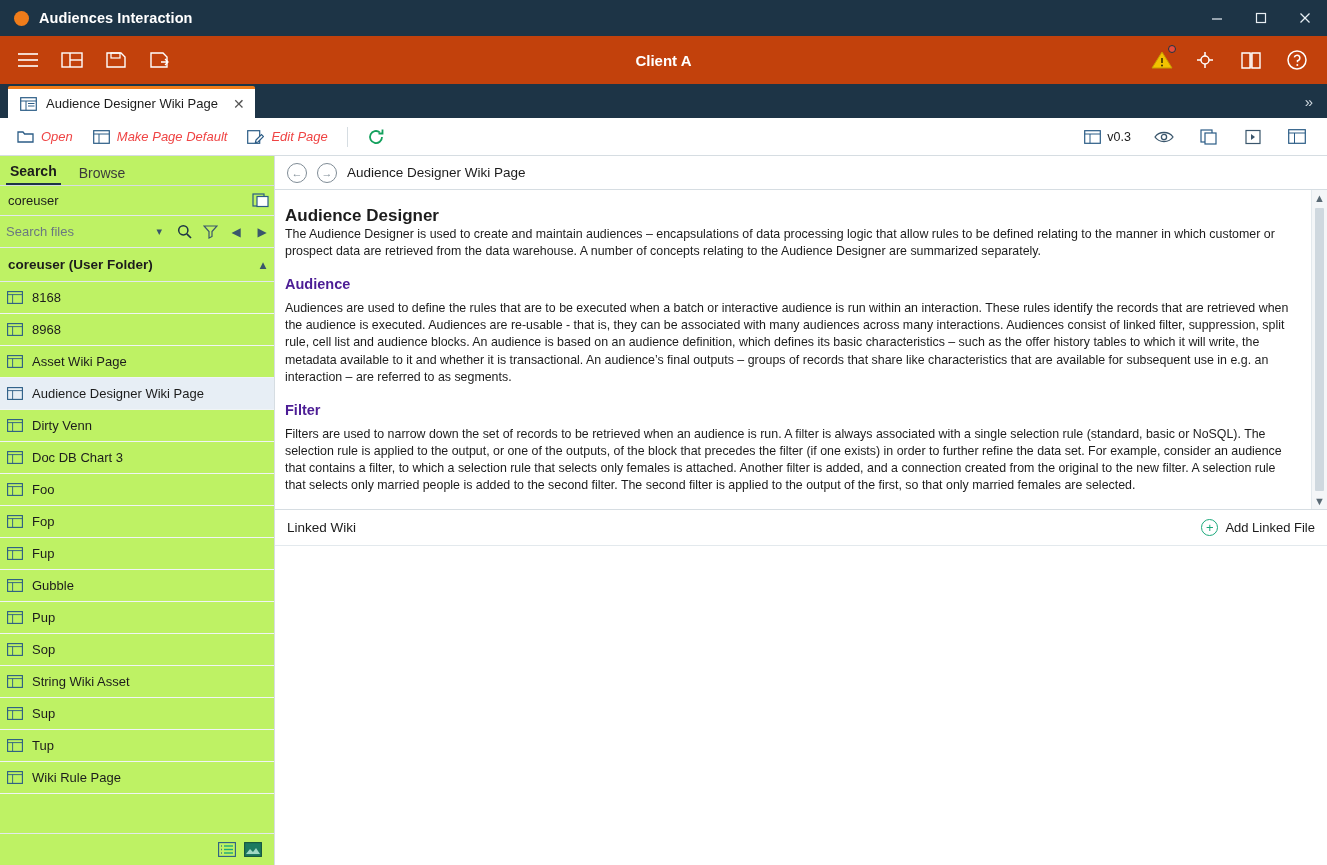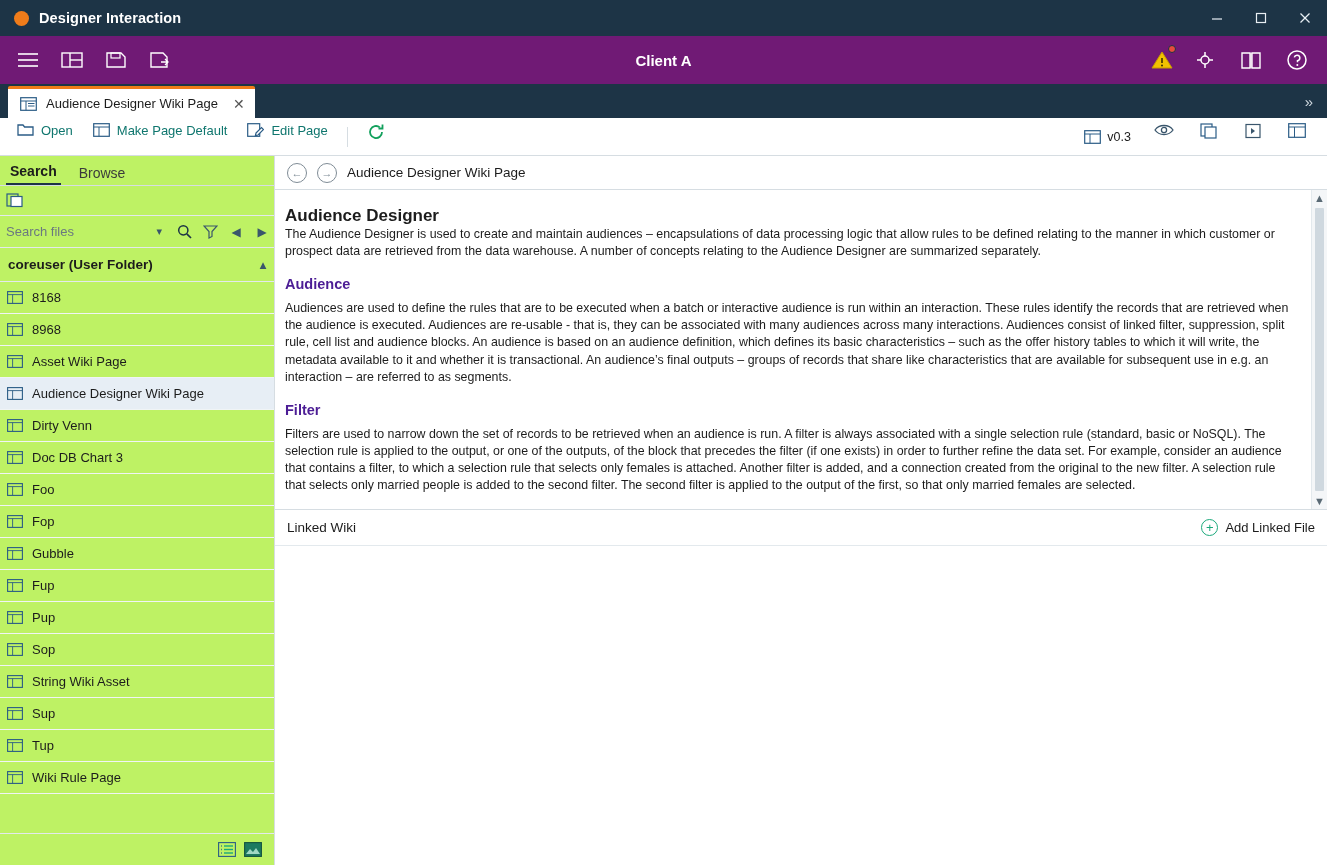--- a/index.html
+++ b/index.html
@@ -34,21 +34,21 @@
   .win-btns { margin-left: auto; display: flex; }
   .win-btn {
     width: 44px; height: 36px;
     display: flex; align-items: center; justify-content: center;
     color: #e8eef3; font-size: 15px;
   }
 
   
   .topstrip {
     height: 48px; min-height: 48px;
-    background: #701a75;
+    background: #c2410c;
     display: flex; align-items: center;
     position: relative;
     color: #fff;
   }
   .topstrip .left-icons { display: flex; align-items: center; padding-left: 8px; gap: 4px; }
   .ticon {
     width: 40px; height: 40px;
     display: flex; align-items: center; justify-content: center;
     color: #ffffff;
   }
@@ -91,24 +91,25 @@
   
   .cmdbar {
     height: 38px; min-height: 38px;
     background: #ffffff;
     border-bottom: 1px solid #d6dde2;
     display: flex; align-items: center;
     padding: 0 8px;
     gap: 2px;
   }
   .cmdbtn {
-    display: flex; gap: 7px;
+    display: flex; align-items: center; gap: 7px;
     height: 28px; padding: 0 9px;
-    font-size: 13px; color: #0f766e;
+    font-size: 13px; color: #ef4444;
     border-radius: 2px;
+    font-style: italic;
   }
   .cmd-sep { width: 1px; height: 20px; background: #d6dde2; margin: 0 8px; }
   .cmd-right { margin-left: auto; display: flex; align-items: center; gap: 8px; padding-right: 4px; }
   .verbadge { display: flex; align-items: center; gap: 6px; font-size: 12.5px; color: #1c1c1c; padding: 0 6px; }
 
   
   .body {
     flex: 1; display: flex;
     background: #ffffff;
     overflow: hidden;
@@ -239,21 +240,21 @@
 
   svg { display: block; }
 </style>
 </head>
 <body>
 
 <div class="app">
 
   <div class="titlebar">
     <div class="brand-dot"></div>
-    <div class="app-title">Designer Interaction</div>
+    <div class="app-title">Audiences Interaction</div>
     <div class="win-btns">
       <div class="win-btn">
         <svg width="12" height="12" viewBox="0 0 12 12">
             <line x1="1" y1="7" x2="11" y2="7" stroke="#e8eef3" stroke-width="1.2"></line>
           </svg>
       </div>
       <div class="win-btn">
         <svg width="12" height="12" viewBox="0 0 12 12">
             <rect x="1.5" y="1.5" width="9" height="9" fill="none" stroke="#e8eef3" stroke-width="1.2"></rect>
           </svg>
@@ -424,20 +425,21 @@
 
   <div class="body">
 
     <div class="left">
       <div class="ltabs">
         <div class="ltab active">Search</div>
         <div class="ltab">Browse</div>
       </div>
 
       <div class="search-row">
+        <input class="search-input" value="coreuser" style="">
         <div class="iconbtn">
           <svg width="17" height="15" viewBox="0 0 17 15">
               <rect x="1" y="1" width="11" height="12" fill="none" stroke="#2b5c86" stroke-width="1.2"></rect>
               <rect x="5" y="3.5" width="11" height="10" fill="#fff" stroke="#2b5c86" stroke-width="1.2"></rect>
             </svg>
         </div>
       </div>
 
       <div class="filter-row">
         <div class="filter-select">Search files</div>
@@ -544,31 +546,31 @@
             <span>Fop</span>
           </div>
         <div class="fileitem">
             <span>
               <svg width="16" height="13" viewBox="0 0 16 13">
                 <rect x="0.6" y="0.6" width="14.8" height="11.8" fill="none" stroke="#2b5c86" stroke-width="1.1"></rect>
                 <line x1="0.6" y1="3.6" x2="15.4" y2="3.6" stroke="#2b5c86" stroke-width="0.9"></line>
                 <line x1="5.6" y1="3.6" x2="5.6" y2="12.4" stroke="#2b5c86" stroke-width="0.9"></line>
               </svg>
             </span>
+            <span>Fup</span>
+          </div>
+        <div class="fileitem">
+            <span>
+              <svg width="16" height="13" viewBox="0 0 16 13">
+                <rect x="0.6" y="0.6" width="14.8" height="11.8" fill="none" stroke="#2b5c86" stroke-width="1.1"></rect>
+                <line x1="0.6" y1="3.6" x2="15.4" y2="3.6" stroke="#2b5c86" stroke-width="0.9"></line>
+                <line x1="5.6" y1="3.6" x2="5.6" y2="12.4" stroke="#2b5c86" stroke-width="0.9"></line>
+              </svg>
+            </span>
             <span>Gubble</span>
-          </div>
-        <div class="fileitem">
-            <span>
-              <svg width="16" height="13" viewBox="0 0 16 13">
-                <rect x="0.6" y="0.6" width="14.8" height="11.8" fill="none" stroke="#2b5c86" stroke-width="1.1"></rect>
-                <line x1="0.6" y1="3.6" x2="15.4" y2="3.6" stroke="#2b5c86" stroke-width="0.9"></line>
-                <line x1="5.6" y1="3.6" x2="5.6" y2="12.4" stroke="#2b5c86" stroke-width="0.9"></line>
-              </svg>
-            </span>
-            <span>Fup</span>
           </div>
         <div class="fileitem">
             <span>
               <svg width="16" height="13" viewBox="0 0 16 13">
                 <rect x="0.6" y="0.6" width="14.8" height="11.8" fill="none" stroke="#2b5c86" stroke-width="1.1"></rect>
                 <line x1="0.6" y1="3.6" x2="15.4" y2="3.6" stroke="#2b5c86" stroke-width="0.9"></line>
                 <line x1="5.6" y1="3.6" x2="5.6" y2="12.4" stroke="#2b5c86" stroke-width="0.9"></line>
               </svg>
             </span>
             <span>Pup</span>

